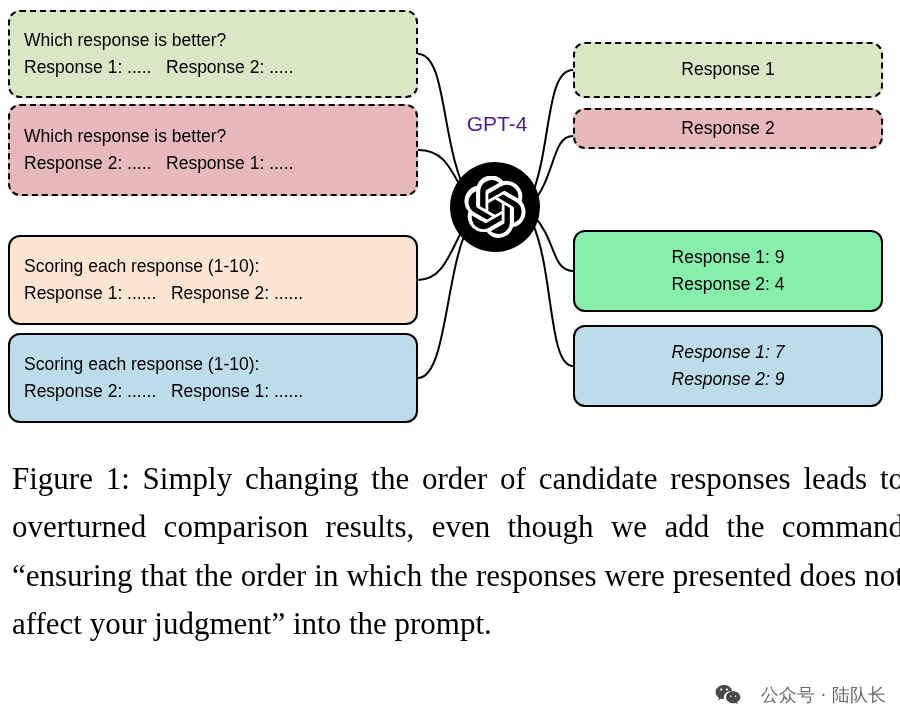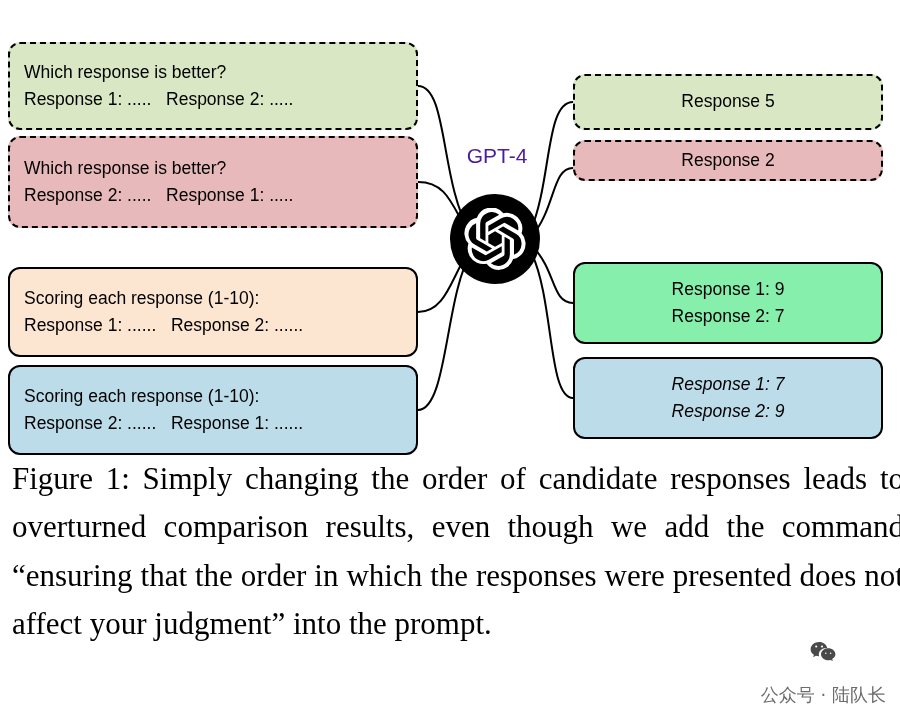--- a/index.html
+++ b/index.html
@@ -14,21 +14,20 @@
     font-family: "Liberation Sans", sans-serif;
     overflow: hidden;
   }
 
   #figure {
     position: absolute;
     left: 0;
     top: 0;
     width: 900px;
     height: 440px;
-    margin-top: 32px;
   }
 
   .conn-svg {
     position: absolute;
     left: 0;
     top: 0;
     width: 900px;
     height: 440px;
   }
 
@@ -103,21 +102,20 @@
   #watermark {
     position: absolute;
     right: 14px;
     bottom: 10px;
     display: flex;
     align-items: center;
     gap: 20px;
     color: #6c6c6c;
     font-size: 18px;
     font-family: "DejaVu Sans", sans-serif;
-    flex-direction: column;
   }
   #watermark .wechat-dot {
     width: 26px;
     height: 22px;
     position: relative;
   }
 </style>
 </head>
 <body>
 
@@ -159,30 +157,30 @@
 
   <div id="model-label">GPT-4</div>
 
   <div id="model-logo">
     <svg width="62" height="62" viewBox="0 0 24 24" xmlns="http://www.w3.org/2000/svg" aria-hidden="true">
       <path fill="#ffffff" d="M22.28 9.82a5.99 5.99 0 0 0-.52-4.91 6.05 6.05 0 0 0-6.5-2.9A6 6 0 0 0 4.98 3.76a5.99 5.99 0 0 0-4 2.9 6.05 6.05 0 0 0 .75 7.1 5.98 5.98 0 0 0 .51 4.91 6.05 6.05 0 0 0 6.51 2.9A5.98 5.98 0 0 0 13.26 24a6.05 6.05 0 0 0 5.77-4.21 5.99 5.99 0 0 0 4-2.9 6.06 6.06 0 0 0-.75-7.07zm-9.02 12.6a4.48 4.48 0 0 1-2.88-1.04l.14-.08 4.78-2.76a.79.79 0 0 0 .39-.68v-6.74l2.02 1.17a.07.07 0 0 1 .04.06v5.58a4.5 4.5 0 0 1-4.49 4.49zM3.6 18.3a4.47 4.47 0 0 1-.54-3.01l.14.09 4.78 2.76a.78.78 0 0 0 .78 0l5.84-3.37v2.33a.08.08 0 0 1-.03.07l-4.83 2.79a4.5 4.5 0 0 1-6.14-1.65zM2.34 7.9a4.49 4.49 0 0 1 2.35-1.97V11.6a.77.77 0 0 0 .38.67l5.82 3.36-2.02 1.17a.08.08 0 0 1-.07 0l-4.83-2.8A4.5 4.5 0 0 1 2.34 7.9zm16.6 3.86-5.83-3.4L15.13 7.2a.08.08 0 0 1 .07 0l4.83 2.79a4.49 4.49 0 0 1-.68 8.1v-5.67a.78.78 0 0 0-.4-.66zm2.01-3.03-.14-.09-4.77-2.78a.79.79 0 0 0-.79 0L9.42 9.23V6.9a.07.07 0 0 1 .03-.07l4.83-2.78a4.5 4.5 0 0 1 6.68 4.65zM8.32 12.87 6.3 11.7a.08.08 0 0 1-.04-.06V6.07a4.5 4.5 0 0 1 7.37-3.45l-.14.08L8.71 5.46a.79.79 0 0 0-.39.68zm1.1-2.37 2.6-1.5 2.6 1.5v3l-2.6 1.5-2.6-1.5z"></path>
     </svg>
   </div>
 
   <div class="box dashed center" id="out-response-1">
-    <span class="line">Response 5</span>
+    <span class="line">Response 1</span>
   </div>
 
   <div class="box dashed center" id="out-response-2">
     <span class="line">Response 2</span>
   </div>
 
   <div class="box solid center" id="out-scores-1">
     <span class="line">Response 1: 9</span>
-    <span class="line">Response 2: 7</span>
+    <span class="line">Response 2: 4</span>
   </div>
 
   <div class="box solid center" id="out-scores-2">
     <span class="line">Response 1: 7</span>
     <span class="line">Response 2: 9</span>
   </div>
 
 </div>
 
 <div id="caption">Figure 1: Simply changing the order of candidate responses leads to overturned comparison results, even though we add the command “ensuring that the order in which the responses were presented does not affect your judgment” into the prompt.</div>

